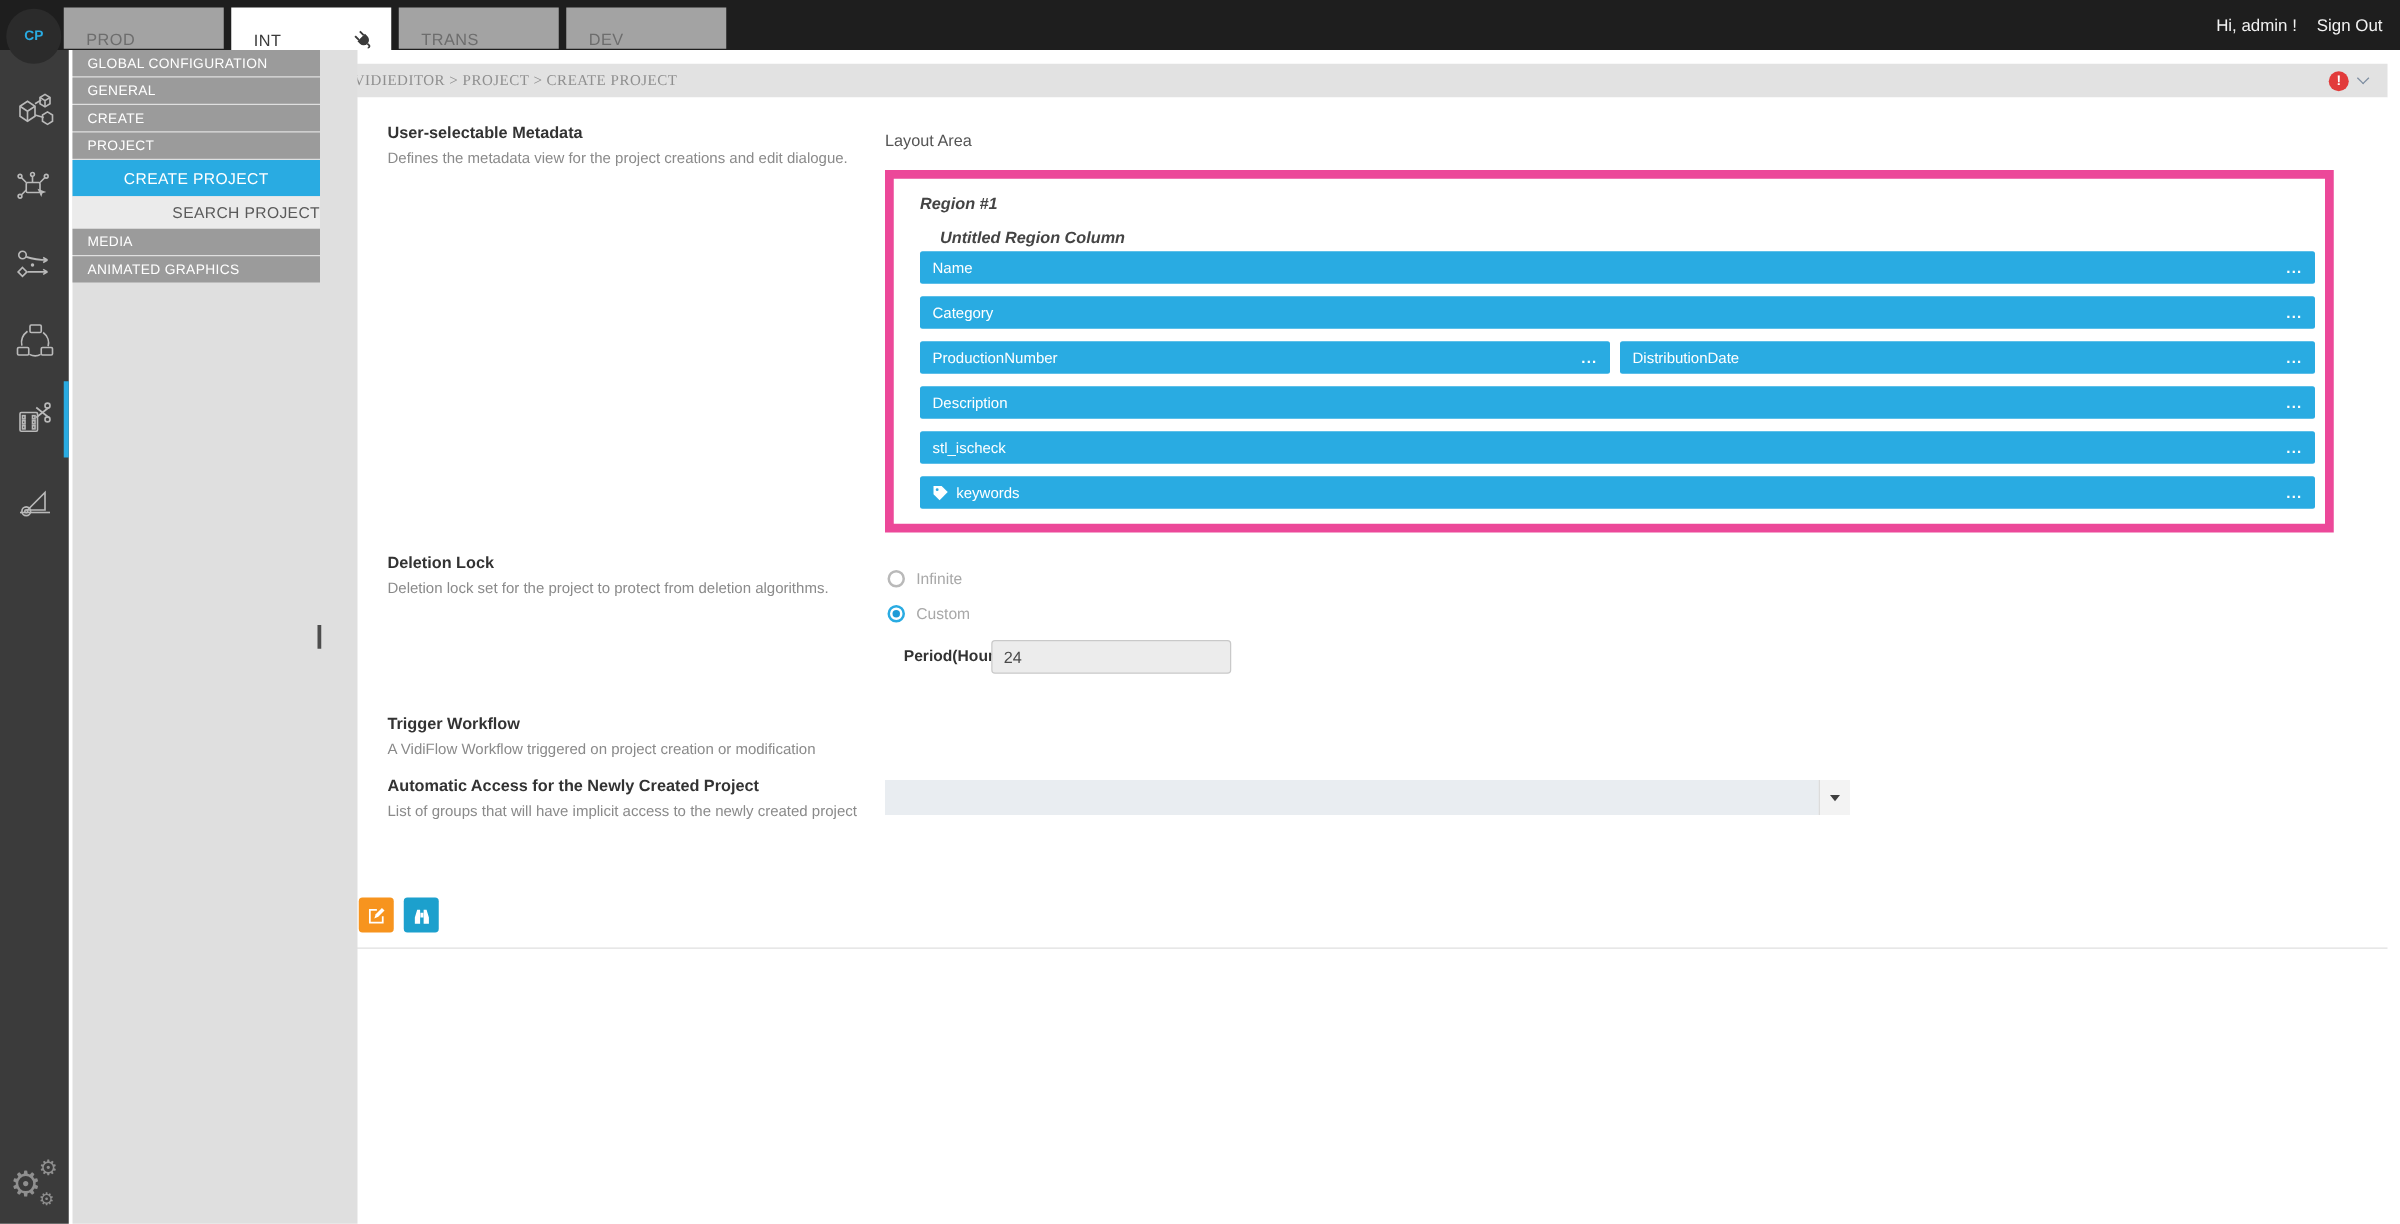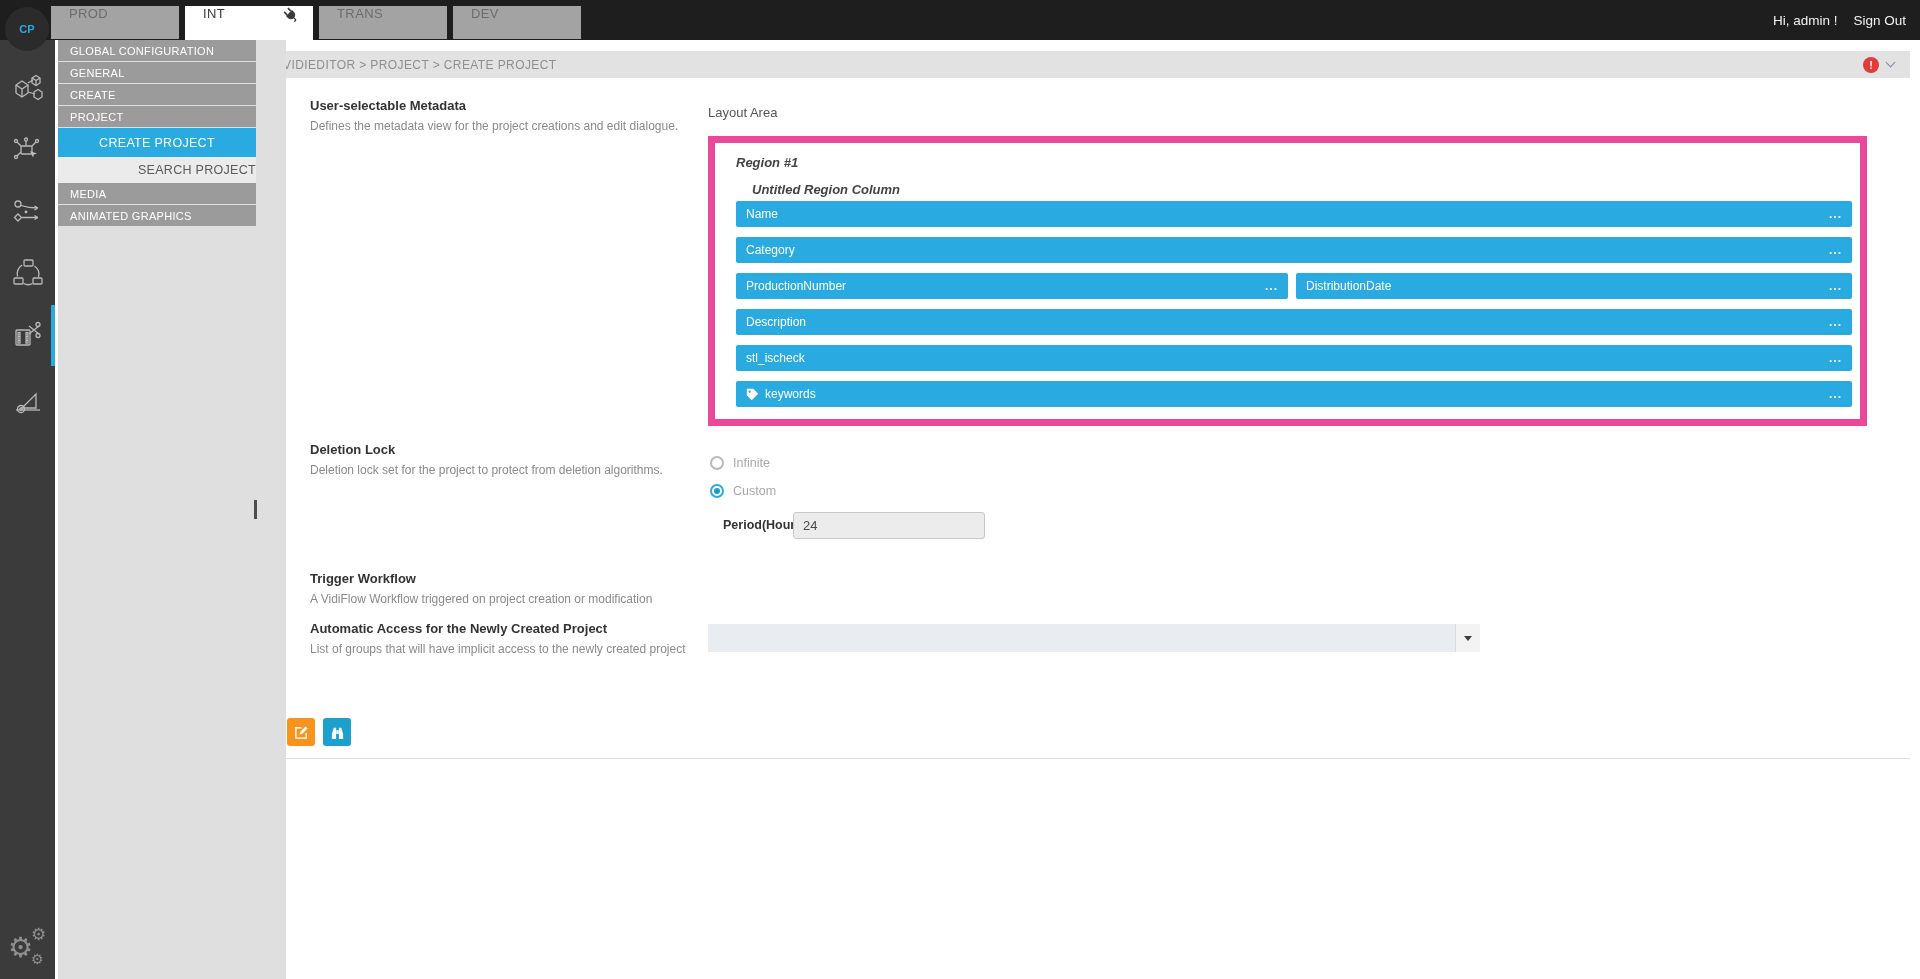--- a/index.html
+++ b/index.html
@@ -6,21 +6,21 @@
   html,body { width:1920px; height:979px; overflow:hidden; background:#fff;
               font-family:"Liberation Sans", sans-serif; }
 
   
   .topbar { position:absolute; left:0; top:0; width:1920px; height:40px; background:#1e1e1e; z-index:4; }
   .cp-circle { position:absolute; left:5px; top:7px; width:44px; height:44px; border-radius:50%;
                background:#2b2b2b; color:#29abe2; font-size:11px; font-weight:bold;
                display:flex; align-items:center; justify-content:center; z-index:6; }
   .tabs { position:absolute; left:51px; top:6px; display:flex; gap:6px; }
   .tab { width:128px; height:33px; background:#a3a3a3; color:#6d6d6d; font-size:13px;
-         display:flex; align-items:flex-start; padding:0 14px 0 18px; letter-spacing:.4px; cursor:default; }
+         display:flex; align-items:flex-end; padding:0 14px 0 18px; letter-spacing:.4px; cursor:default; }
   .tab.active { background:#ffffff; color:#3a3a3a; height:34px; justify-content:space-between;gap:20px; }
   .user-area { position:absolute; right:14px; top:0; height:40px; display:flex; align-items:center;
                gap:16px; color:#f2f2f2; font-size:13.5px; }
 
   
   .iconbar { position:absolute; left:0; top:40px; width:55px; height:939px; background:#3b3b3b; z-index:3; }
   .icon-slot { position:absolute; left:0; width:55px; height:48px; display:flex; align-items:center; justify-content:center; }
   .active-strip { position:absolute; left:51px; top:265px; width:4px; height:61px; background:#29abe2; }
   .gears-wrap { position:absolute; left:0; top:886px; width:55px; height:53px; color:#8f8f8f; }
   .gear-big   { position:absolute; left:8px;  top:8px;  font-size:28px; line-height:28px; }
@@ -36,21 +36,21 @@
                 justify-content:center; letter-spacing:.3px; }
   .nav-sub { height:26px; background:#ebebeb; color:#5a5a5a; font-size:12.5px;
              justify-content:flex-end; letter-spacing:.3px; }
 
   
   .main { position:absolute; left:253px; top:40px; width:1667px; height:939px; background:#ffffff; }
   .scroll-thumb { position:absolute; left:254px; top:500px; width:3px; height:19px; background:#4d4d4d; z-index:5; }
 
   .breadcrumb { position:absolute; left:16px; top:11px; width:1641px; height:27px; background:#e2e2e2;
                 display:flex; align-items:center; }
-  .breadcrumb-text { padding-left:14px; font-size:12px; color:#8f8f8f; letter-spacing:.4px; }
+  .breadcrumb-text { padding-left:14px; font-size:12px; color:#8f8f8f; letter-spacing:.4px;font-family:Liberation Serif, serif; }
   .breadcrumb-right { position:absolute; right:16px; top:0; height:27px; display:flex; align-items:center; gap:8px; }
   .error-badge { width:16px; height:16px; border-radius:50%; background:#e23b3b; color:#fff;
                  font-size:11px; font-weight:bold; display:flex; align-items:center; justify-content:center; }
   .chev { width:7px; height:7px; border-right:1.6px solid #7d8da0; border-bottom:1.6px solid #7d8da0;
           transform:rotate(45deg); margin-top:-4px; }
 
   .card { position:absolute; left:16px; top:38px; width:1641px; height:681px; background:#fff;
           border-bottom:1px solid #e0e0e0; }
 
   .sec-title { position:absolute; font-size:13px; font-weight:bold; color:#333; }

